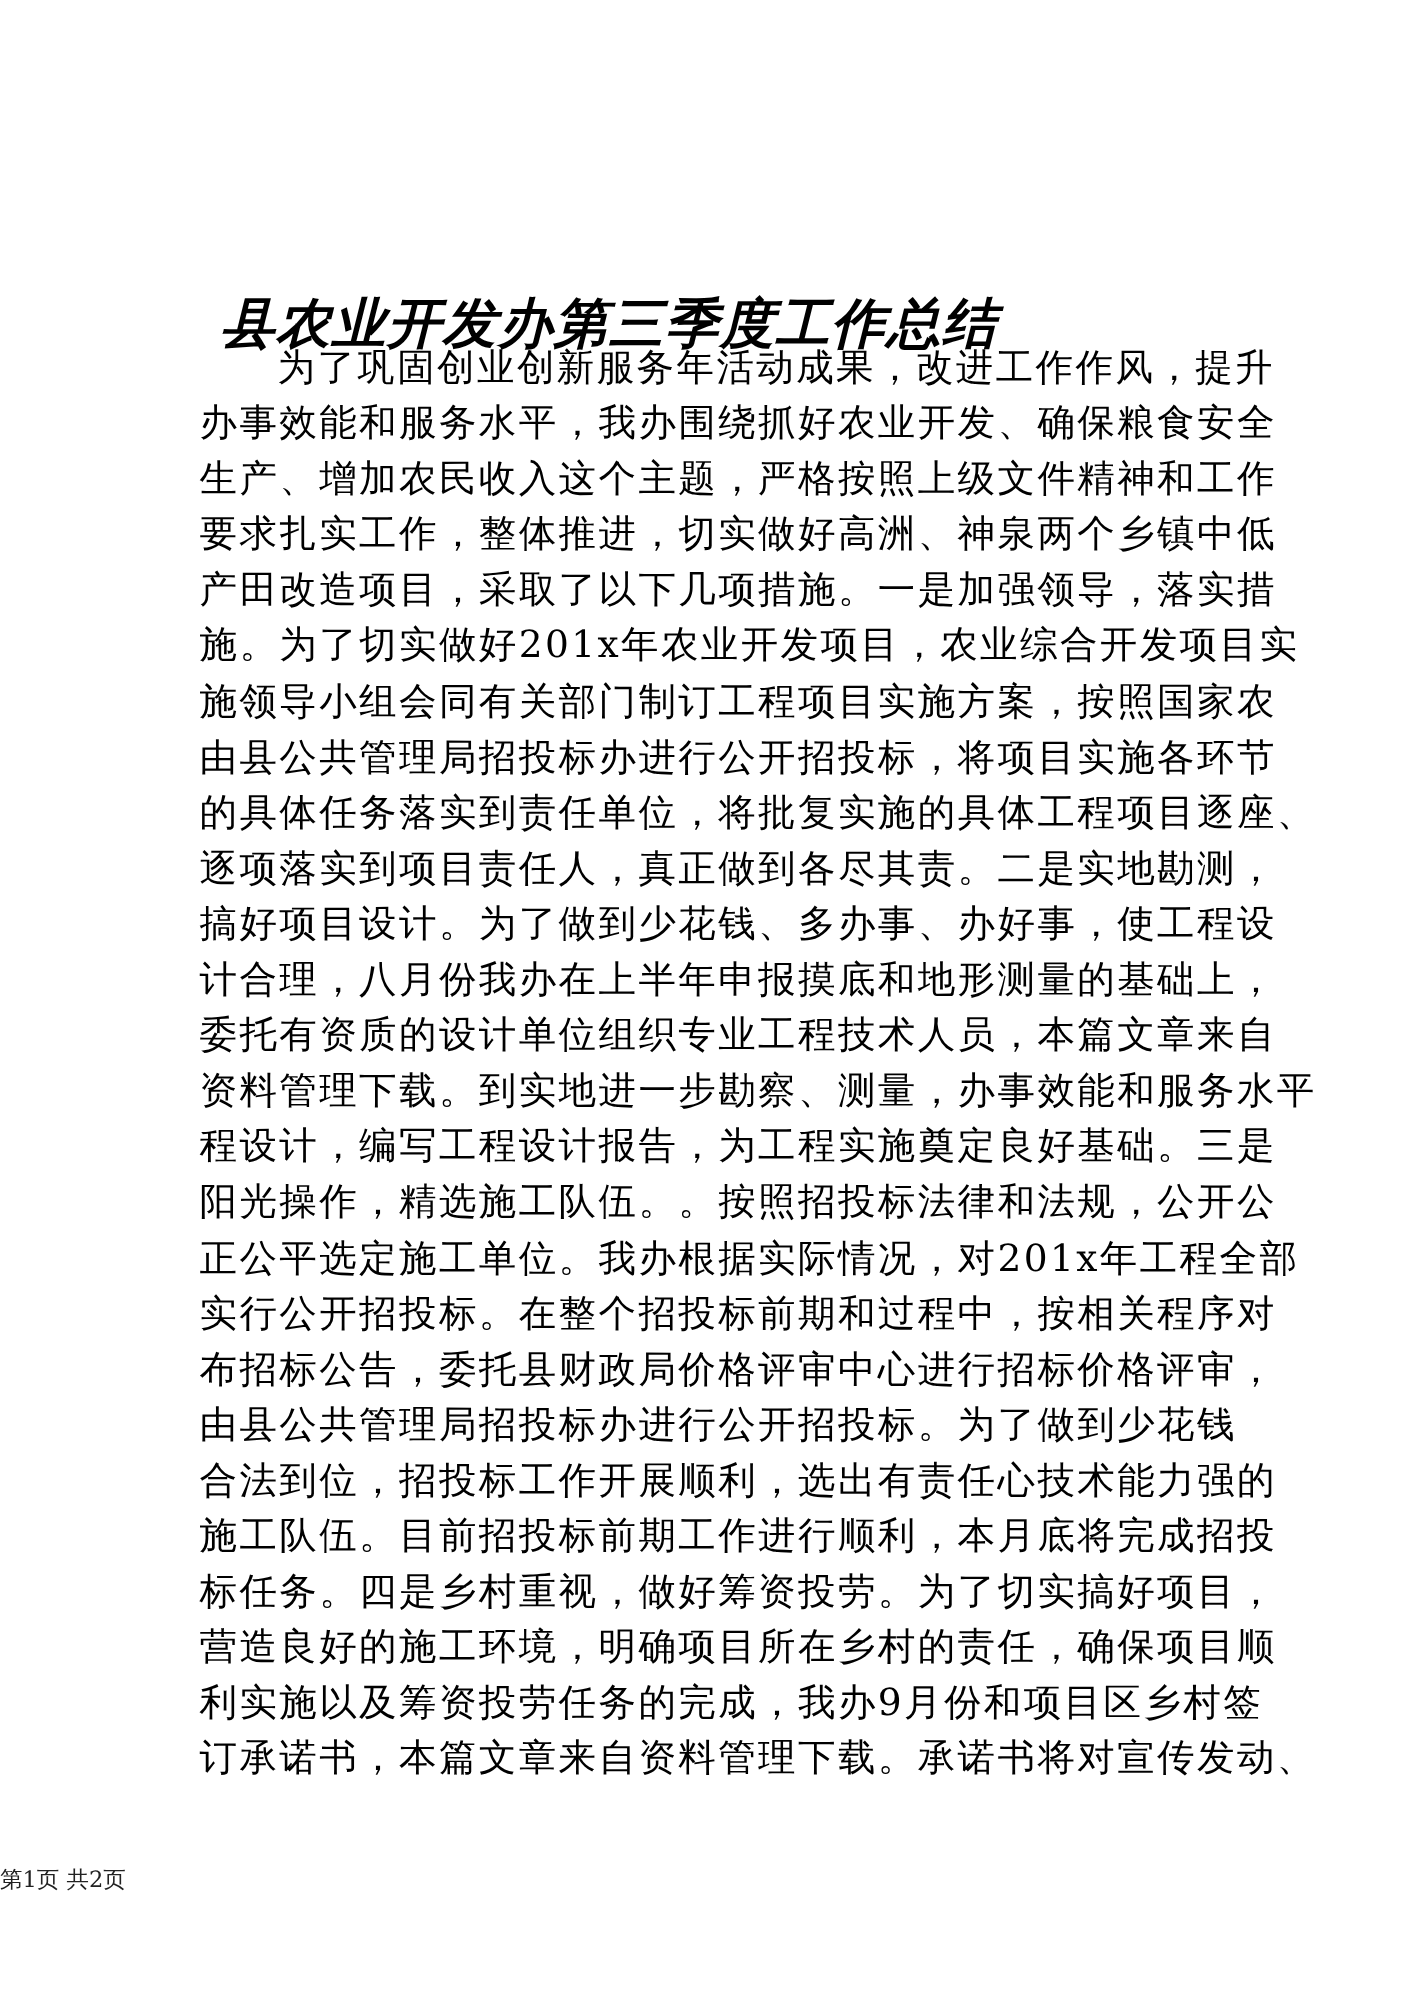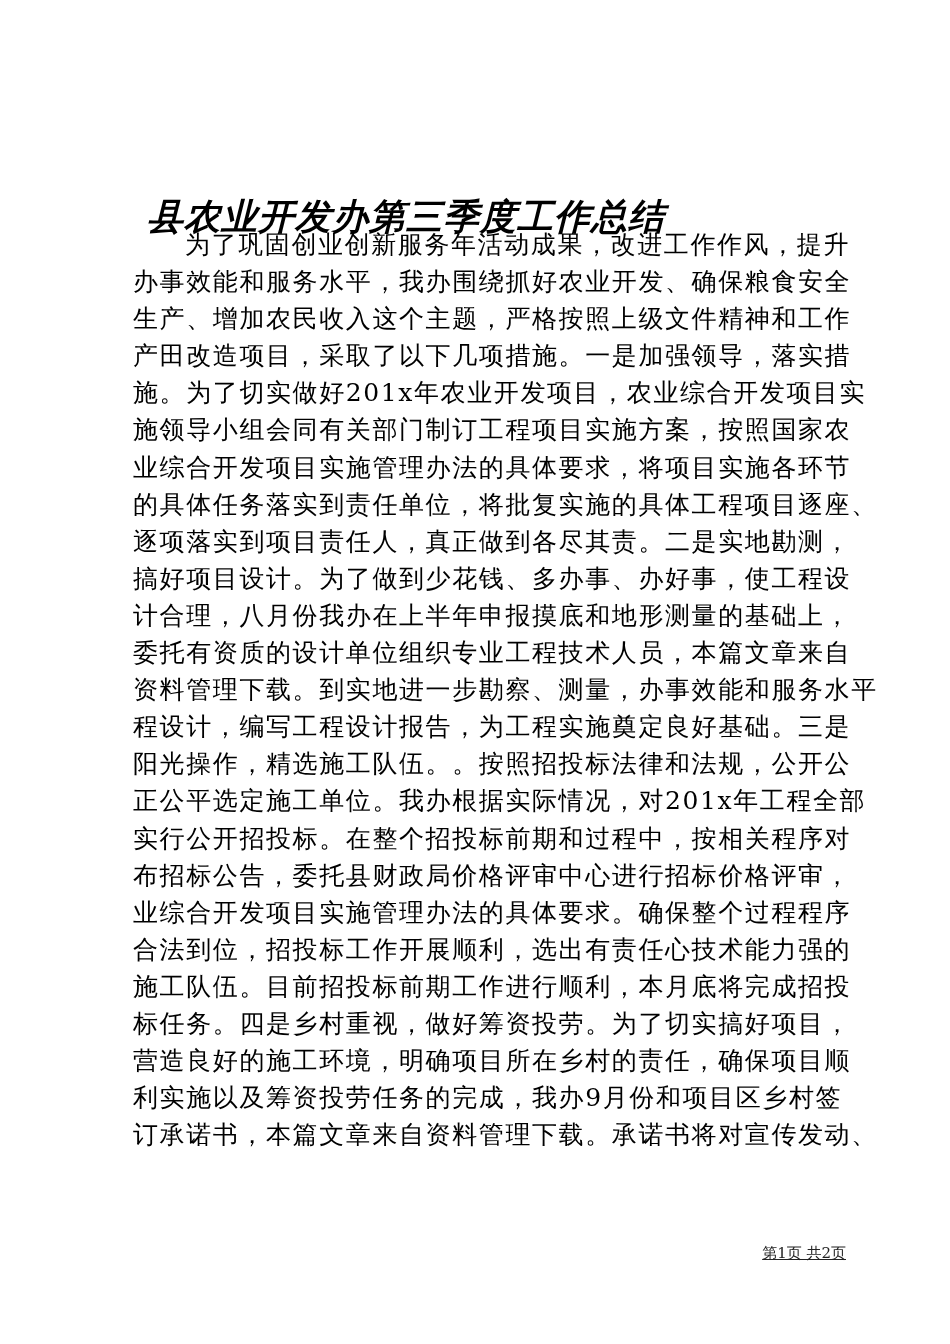--- a/index.html
+++ b/index.html
@@ -51,53 +51,53 @@
       letter-spacing: 1.6px;
     }
     .doc-line.indent {
       padding-left: 52px;
     }
     .footer {
       position: absolute;
       left: 0;
       top: 1242px;
       width: 846px;
-      text-align: right;
+      text-align: left;
       font-size: 15px;
       line-height: 22px;
       color: #222222;
-      text-decoration: underline;
     }
   </style>
 </head>
 <body>
 
 <div class="page">
   <h1 class="doc-title">县农业开发办第三季度工作总结</h1>
 
   <div class="doc-body">
     <span class="doc-line indent">为了巩固创业创新服务年活动成果，改进工作作风，提升</span>
     <span class="doc-line">办事效能和服务水平，我办围绕抓好农业开发、确保粮食安全</span>
     <span class="doc-line">生产、增加农民收入这个主题，严格按照上级文件精神和工作</span>
+    <span class="doc-line">要求扎实工作，整体推进，切实做好高洲、神泉两个乡镇中低</span>
     <span class="doc-line">产田改造项目，采取了以下几项措施。一是加强领导，落实措</span>
     <span class="doc-line">施。为了切实做好201x年农业开发项目，农业综合开发项目实</span>
     <span class="doc-line">施领导小组会同有关部门制订工程项目实施方案，按照国家农</span>
-    <span class="doc-line">业综合开发项目实施管理办法的具体要求，将项目实施各环节</span>
+    <span class="doc-line">由县公共管理局招投标办进行公开招投标，将项目实施各环节</span>
     <span class="doc-line">的具体任务落实到责任单位，将批复实施的具体工程项目逐座、</span>
     <span class="doc-line">逐项落实到项目责任人，真正做到各尽其责。二是实地勘测，</span>
     <span class="doc-line">搞好项目设计。为了做到少花钱、多办事、办好事，使工程设</span>
     <span class="doc-line">计合理，八月份我办在上半年申报摸底和地形测量的基础上，</span>
     <span class="doc-line">委托有资质的设计单位组织专业工程技术人员，本篇文章来自</span>
     <span class="doc-line">资料管理下载。到实地进一步勘察、测量，办事效能和服务水平</span>
     <span class="doc-line">程设计，编写工程设计报告，为工程实施奠定良好基础。三是</span>
     <span class="doc-line">阳光操作，精选施工队伍。。按照招投标法律和法规，公开公</span>
     <span class="doc-line">正公平选定施工单位。我办根据实际情况，对201x年工程全部</span>
     <span class="doc-line">实行公开招投标。在整个招投标前期和过程中，按相关程序对</span>
     <span class="doc-line">布招标公告，委托县财政局价格评审中心进行招标价格评审，</span>
-    <span class="doc-line">业综合开发项目实施管理办法的具体要求。确保整个过程程序</span>
+    <span class="doc-line">由县公共管理局招投标办进行公开招投标。为了做到少花钱</span>
     <span class="doc-line">合法到位，招投标工作开展顺利，选出有责任心技术能力强的</span>
     <span class="doc-line">施工队伍。目前招投标前期工作进行顺利，本月底将完成招投</span>
     <span class="doc-line">标任务。四是乡村重视，做好筹资投劳。为了切实搞好项目，</span>
     <span class="doc-line">营造良好的施工环境，明确项目所在乡村的责任，确保项目顺</span>
     <span class="doc-line">利实施以及筹资投劳任务的完成，我办9月份和项目区乡村签</span>
     <span class="doc-line">订承诺书，本篇文章来自资料管理下载。承诺书将对宣传发动、</span>
   </div>
 
   <div class="footer">第1页  共2页</div>
 </div>

